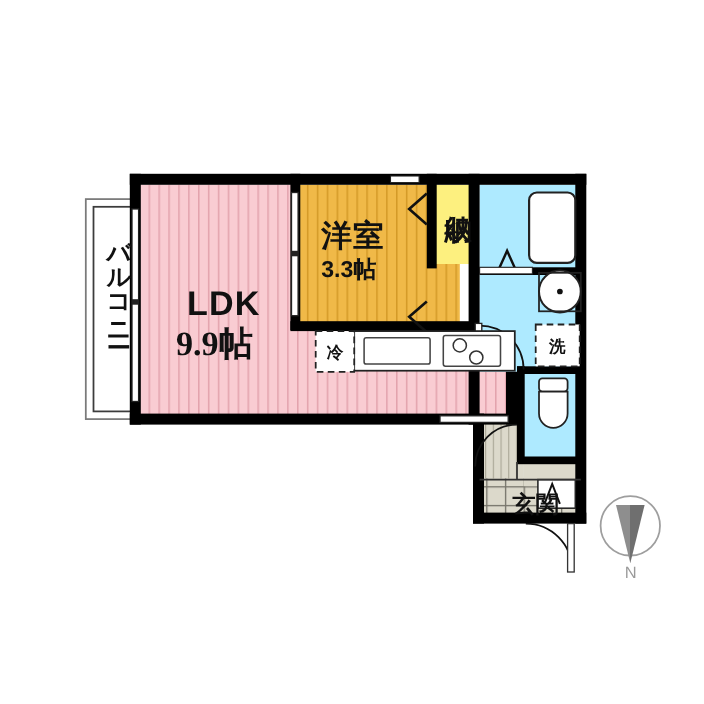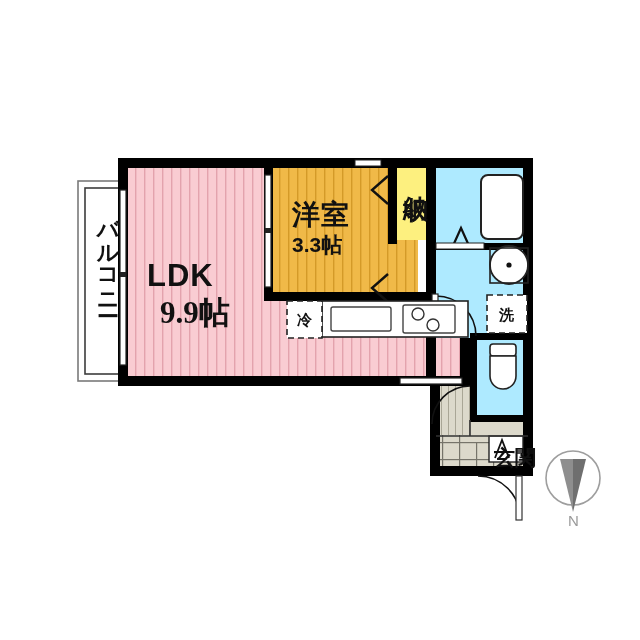--- a/index.html
+++ b/index.html
@@ -10,21 +10,21 @@
   }
   #plan{position:absolute;left:0;top:0;width:640px;height:640px;}
   .lbl{position:absolute;color:#111;font-weight:700;white-space:nowrap;}
   .lbl-ldk{font-size:31px;letter-spacing:1px;}
   .lbl-ldk2{font-size:31px;letter-spacing:0px;}
   .lbl-yo{font-size:28px;letter-spacing:1px;}
   .lbl-yo2{font-size:21px;}
   .vtext{position:absolute;writing-mode:vertical-rl;text-orientation:upright;
          color:#111;font-weight:700;white-space:nowrap;}
   .lbl-sm{font-size:15px;font-weight:700;color:#111;}
-  .lbl-md{font-size:21px;font-weight:700;color:#111;margin-left:28px;}
+  .lbl-md{font-size:21px;font-weight:700;color:#111;}
   .compass-n{position:absolute;font-size:15px;color:#9a9a9a;font-weight:400;}
 </style>
 </head>
 <body>
 
 <svg id="plan" viewBox="0 0 640 640">
   <defs>
     <pattern id="pinkStripe" width="9" height="9" patternUnits="userSpaceOnUse">
       <rect width="9" height="9" fill="#f9ccd2"></rect>
       <rect x="0" y="0" width="1.4" height="9" fill="#e3a3ad"></rect>
@@ -164,21 +164,21 @@
     <line x1="436" y1="436" x2="528" y2="436" stroke="#333" stroke-width="1.6"></line>
     <line x1="470" y1="420" x2="470" y2="436" stroke="#333" stroke-width="1.6"></line>
   </g>
 
   <g>
     <circle cx="573" cy="478" r="27" fill="#ffffff" stroke="#9e9e9e" stroke-width="1.6"></circle>
     <path d="M560 459 L586 459 L573 512 Z" fill="url(#compassGrad)"></path>
   </g>
 </svg>
 
-<div class="lbl lbl-ldk" style="left:147px;top:258px;">LDK</div>
+<div class="lbl lbl-ldk" style="left:170px;top:258px;">LDK</div>
 <div class="lbl lbl-ldk2" style="left:160px;top:292px;font-family:Liberation Serif, serif;">9.9帖</div>
 
 <div class="lbl lbl-yo" style="left:292px;top:196px;">洋室</div>
 <div class="lbl lbl-yo2" style="left:292px;top:231px;">3.3帖</div>
 
 <div class="vtext" style="left:400px;top:176px;font-size:25px;">収納</div>
 
 <div class="vtext" style="left:93px;top:204px;font-size:22px;">バルコニー</div>
 
 <div class="lbl lbl-md" style="left:466px;top:444px;">玄関</div>

